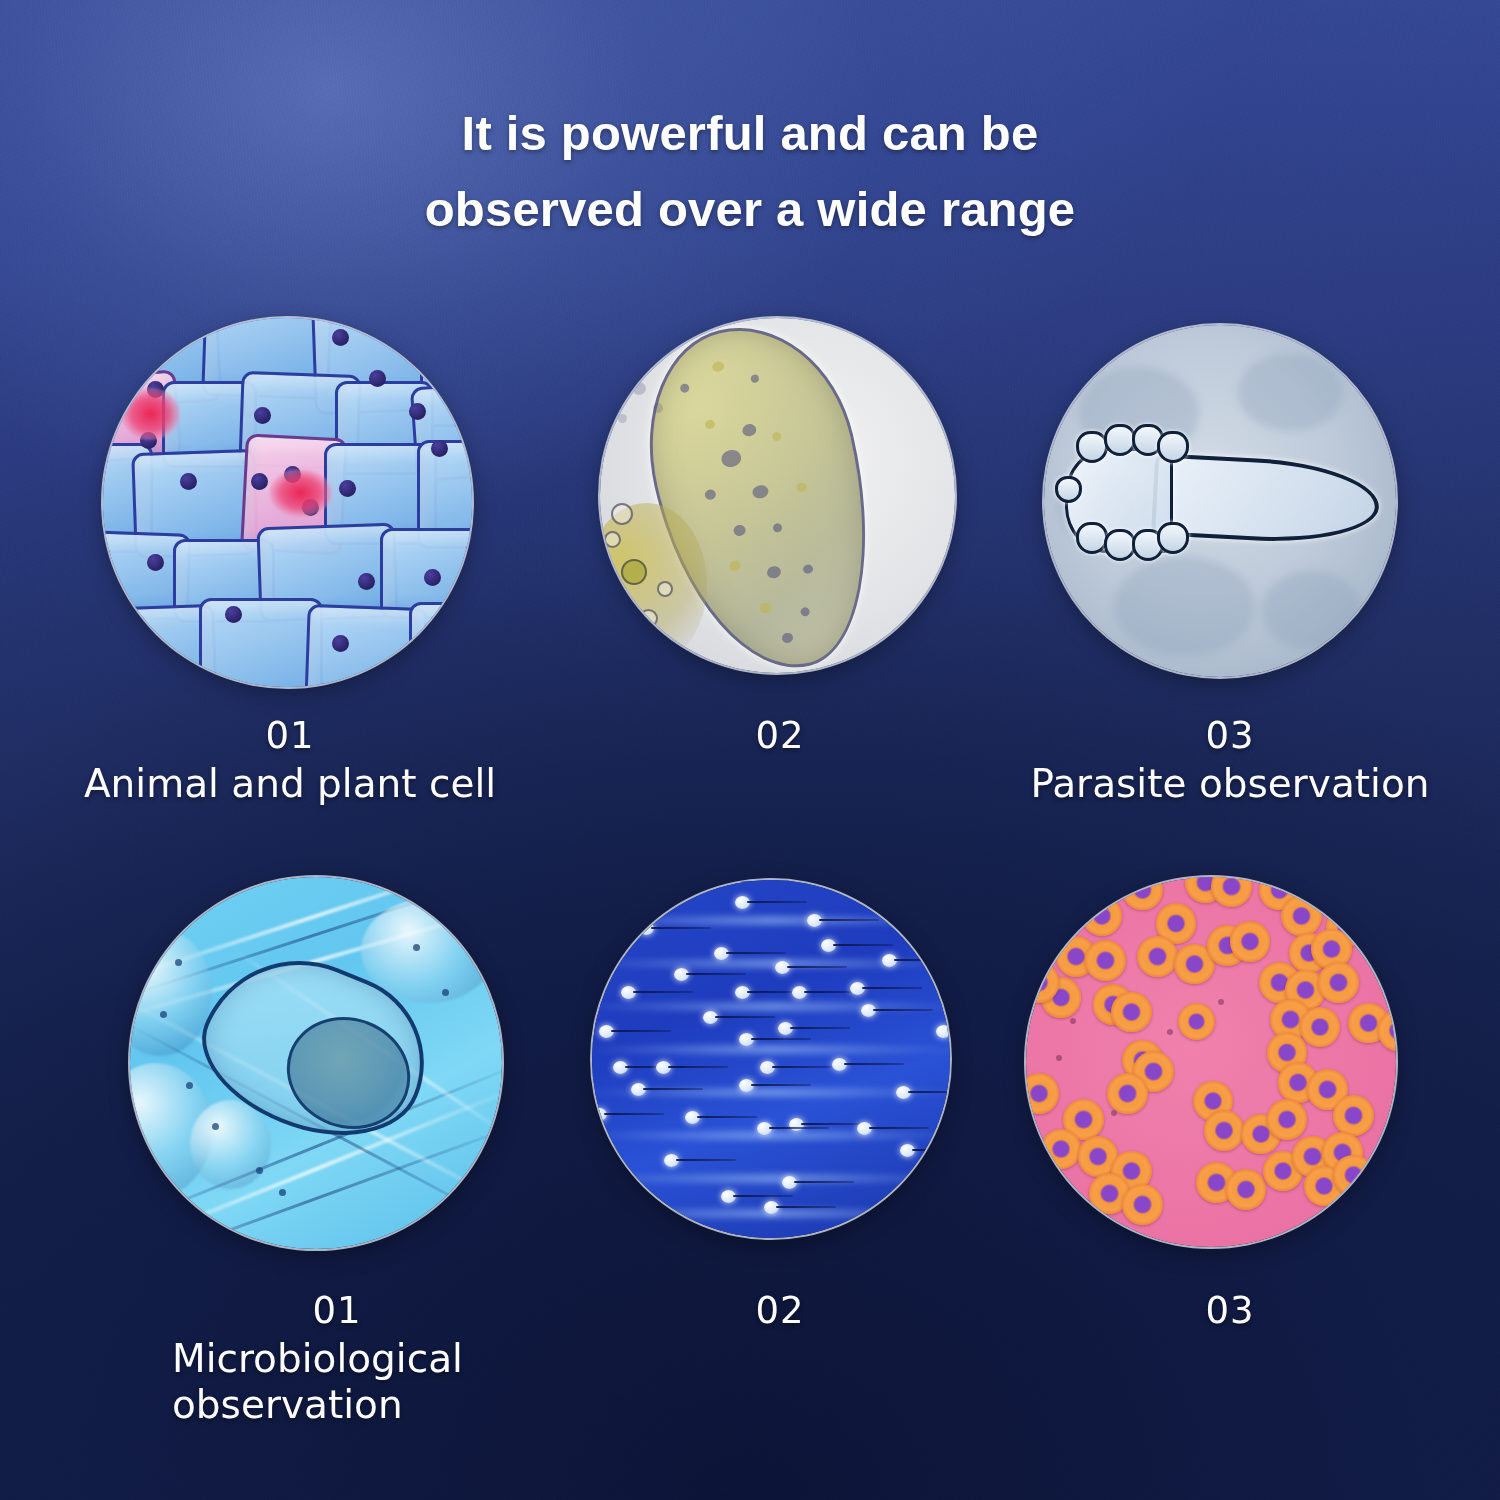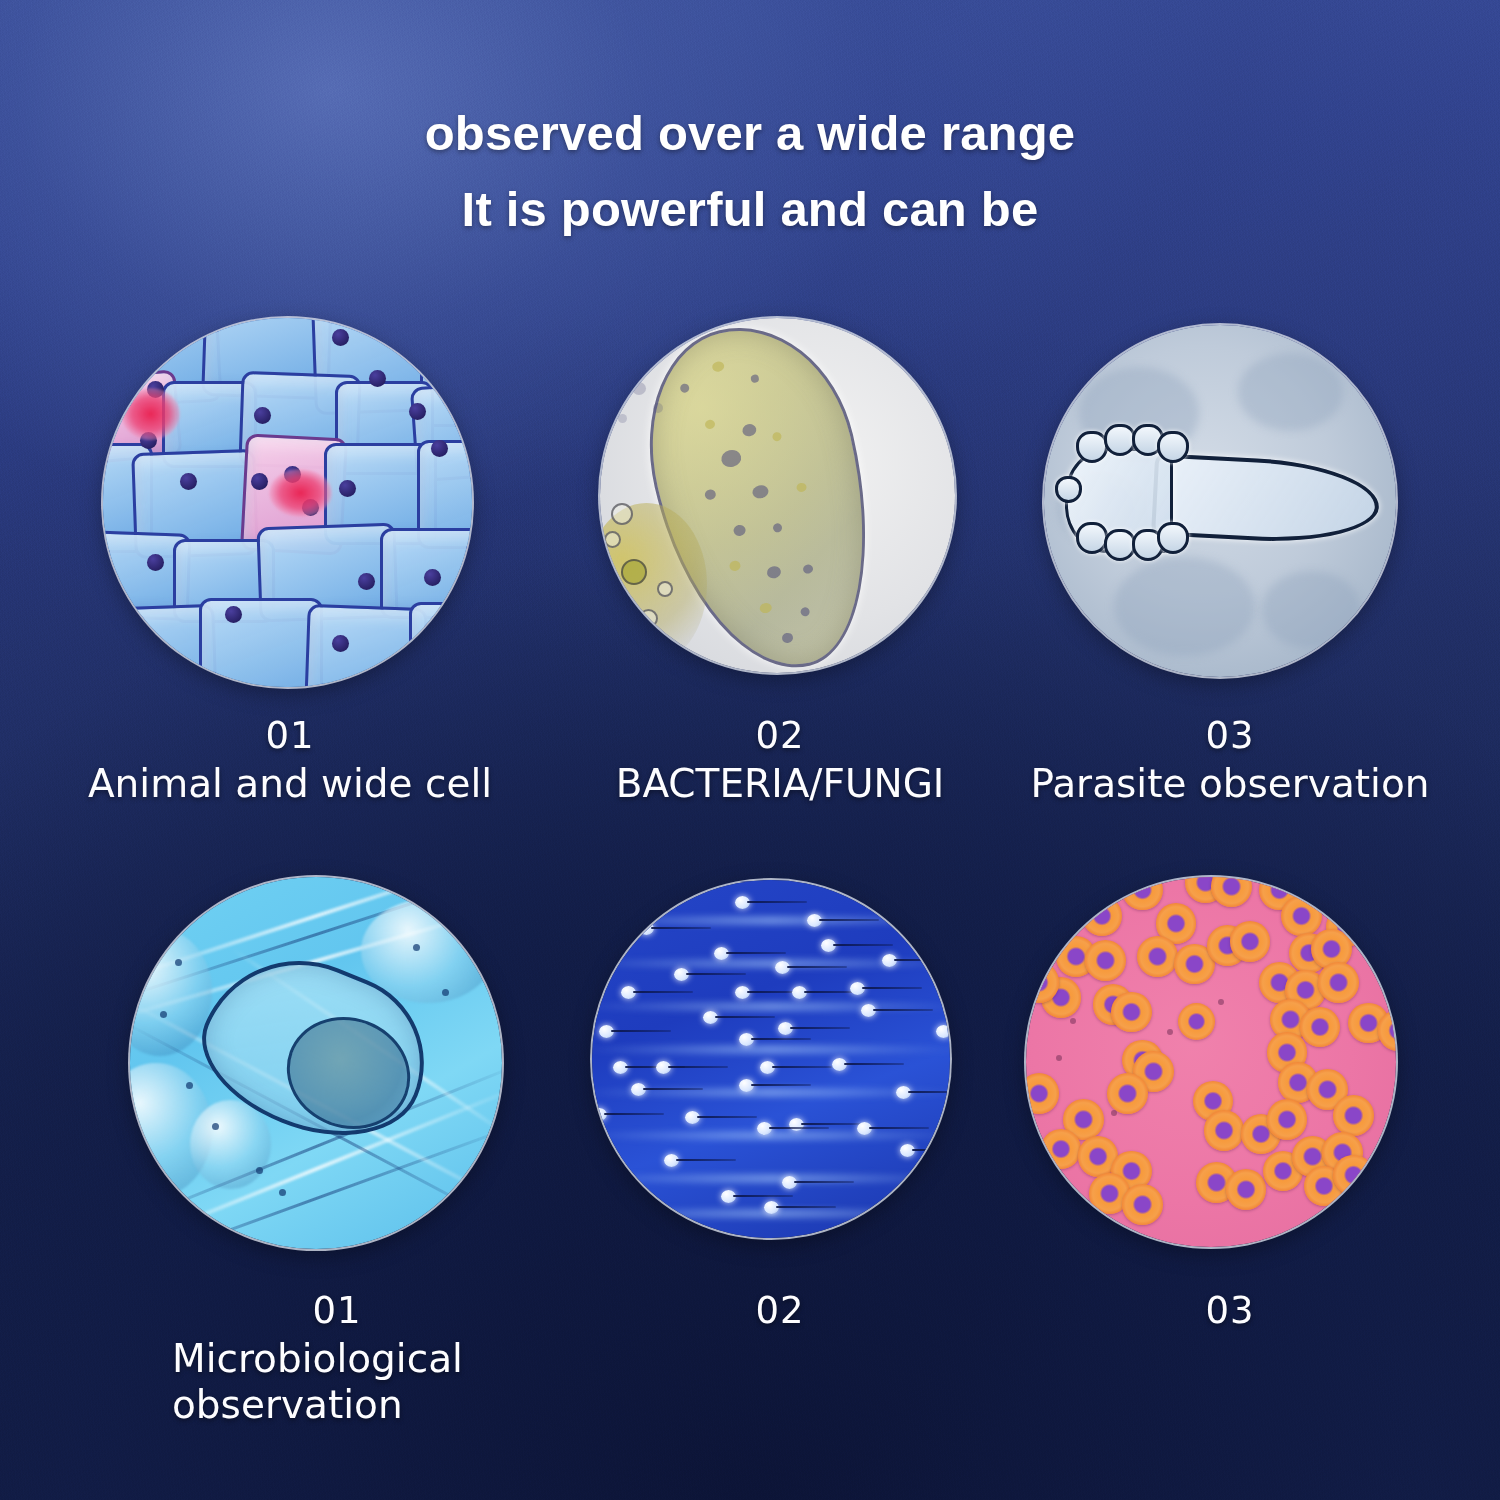--- a/index.html
+++ b/index.html
@@ -268,22 +268,22 @@
   .s6 .dot { position: absolute; width: 6px; height: 6px; border-radius: 50%; background: rgba(120,50,90,.55); }
 </style>
 </head>
 <body>
 
 <div id="page">
 
   <div id="noise"></div>
 
   <div id="headline">
+    <span class="l">It is powerful and can be</span>
     <span class="l">observed over a wide range</span>
-    <span class="l">It is powerful and can be</span>
   </div>
 
   <div class="cell">
     <div class="disc s1" style="left:103px; top:318px; width:369px; height:369px;">
       <div class="scene">
 
         <div class="cellwall" style="left:-6%;  top:-4%;  width:36%; height:26%; transform:rotate(-3deg);"></div>
         <div class="cellwall" style="left:27%;  top:-7%;  width:33%; height:27%; transform:rotate(2deg);"></div>
         <div class="cellwall" style="left:57%;  top:-5%;  width:34%; height:29%; transform:rotate(-2deg);"></div>
         <div class="cellwall" style="left:86%;  top:-2%;  width:28%; height:30%;"></div>
@@ -327,21 +327,21 @@
         <div class="nuc" style="left:69%; top:69%;"></div>
         <div class="nuc" style="left:62%; top:86%;"></div>
         <div class="nuc" style="left:87%; top:68%;"></div>
 
         <div class="mito" style="left:5%;  top:19%; width:16%; height:14%;"></div>
         <div class="mito" style="left:45%; top:41%; width:17%; height:13%;"></div>
       </div>
     </div>
     <div class="caption" style="left:60px; top:715px; width:460px;">
       <span class="num">01</span>
-      <span class="ttl">Animal and wide cell</span>
+      <span class="ttl">Animal and plant cell</span>
     </div>
   </div>
 
   <div class="cell">
     <div class="disc s2" style="left:600px; top:318px; width:355px; height:355px;">
       <div class="scene">
         <div class="body">
           <div class="gran" style="left:22%; top:12%; width:9px;  height:9px;"></div>
           <div class="gran y" style="left:40%; top:8%;  width:12px; height:10px;"></div>
           <div class="gran" style="left:58%; top:14%; width:8px;  height:8px;"></div>
@@ -367,21 +367,20 @@
         <div class="bub" style="left:6%;  top:68%; width:22px; height:22px; background:rgba(170,168,60,.75);"></div>
         <div class="bub" style="left:16%; top:74%; width:12px; height:12px;"></div>
         <div class="bub" style="left:11%; top:82%; width:15px; height:15px;"></div>
         <div class="gran" style="left:9%;  top:18%; width:14px; height:13px; opacity:.45;"></div>
         <div class="gran" style="left:15%; top:24%; width:10px; height:10px; opacity:.40;"></div>
         <div class="gran" style="left:5%;  top:27%; width:9px;  height:9px;  opacity:.40;"></div>
       </div>
     </div>
     <div class="caption" style="left:590px; top:715px; width:380px;">
       <span class="num">02</span>
-      <span class="ttl">BACTERIA/FUNGI</span>
     </div>
   </div>
 
   <div class="cell">
     <div class="disc s3" style="left:1044px; top:325px; width:352px; height:352px;">
       <div class="scene">
         <div class="mot" style="left:10%; top:12%; width:34%; height:26%;"></div>
         <div class="mot" style="left:55%; top:8%;  width:30%; height:22%;"></div>
         <div class="mot" style="left:20%; top:66%; width:40%; height:28%;"></div>
         <div class="mot" style="left:62%; top:70%; width:28%; height:22%;"></div>

